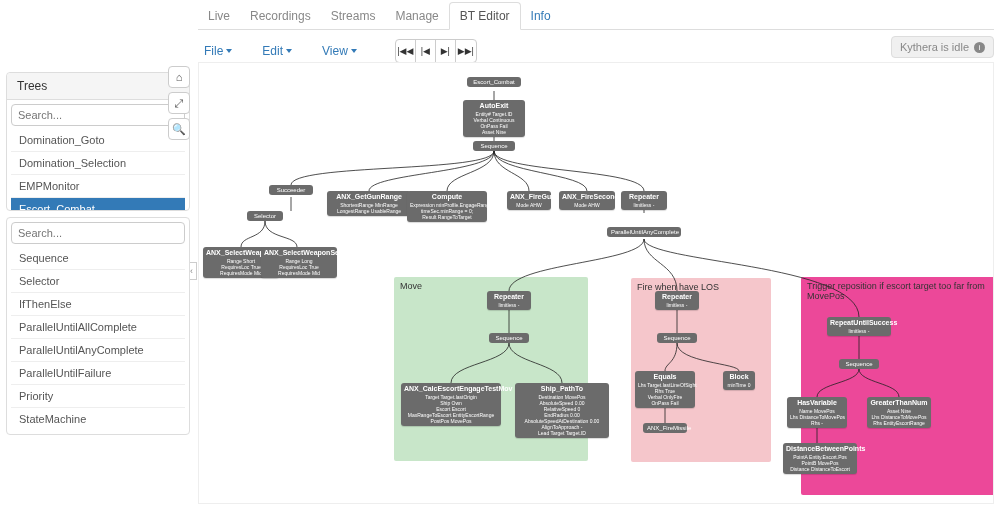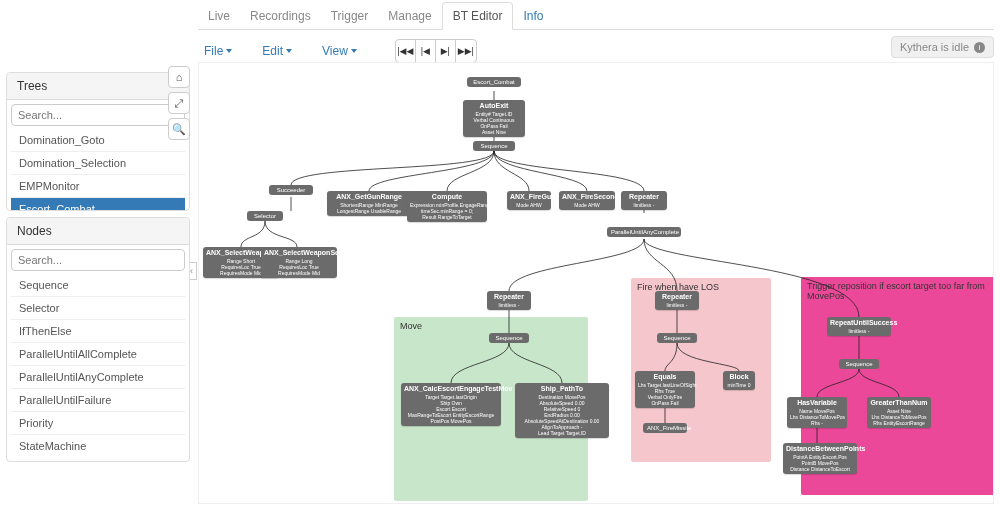--- a/index.html
+++ b/index.html
@@ -57,21 +57,21 @@
 
   svg.links { position:absolute; left:0; top:0; width:100%; height:100%; pointer-events:none; }
   svg.links path { stroke:#222; stroke-width:0.8; fill:none; }
 </style>
 </head>
 <body>
 
 <div class="topnav">
   <div class="tab">Live</div>
   <div class="tab">Recordings</div>
-  <div class="tab">Trigger</div>
+  <div class="tab">Streams</div>
   <div class="tab">Manage</div>
   <div class="tab active">BT Editor</div>
   <div class="tab link">Info</div>
 </div>
 
 <div class="toolbar">
   <div class="menubtn">
       <span>File</span>
       <span class="caret"></span>
     </div>
@@ -109,21 +109,20 @@
       <div class="item">Domination_Goto</div>
       <div class="item">Domination_Selection</div>
       <div class="item">EMPMonitor</div>
       <div class="item sel">Escort_Combat</div>
       
       
     </div>
   </div>
 
   <div class="panel">
-    <div class="panel-h">Nodes</div>
     <div class="panel-b nodes">
       <input class="srch" placeholder="Search..." style="">
       <div class="item">Sequence</div>
       <div class="item">Selector</div>
       <div class="item">IfThenElse</div>
       <div class="item">ParallelUntilAllComplete</div>
       <div class="item">ParallelUntilAnyComplete</div>
       <div class="item">ParallelUntilFailure</div>
       <div class="item">Priority</div>
       <div class="item">StateMachine</div>
@@ -137,21 +136,21 @@
 <div style="position:absolute; left:168px; top:66px; display:flex; flex-direction:column; gap:4px;">
   <div class="ctool">⌂</div>
   <div class="ctool">⤢</div>
   <div class="ctool">
       <span>🔍</span>
     </div>
 </div>
 
 <div class="canvas">
 
-  <div class="region move" style="left:195px; top:214px; width:194px; height:184px;margin-top:40px;">
+  <div class="region move" style="left:195px; top:214px; width:194px; height:184px;">
     <div class="region-label">Move</div>
   </div>
   <div class="region fire" style="left:432px; top:215px; width:140px; height:184px;">
     <div class="region-label">Fire when have LOS</div>
   </div>
   <div class="region trig" style="left:578px; top:214px; width:212px; height:218px;">
     <div class="region-label">Trigger reposition if escort target too far from MovePos</div>
   </div>
 
   <svg class="links">

